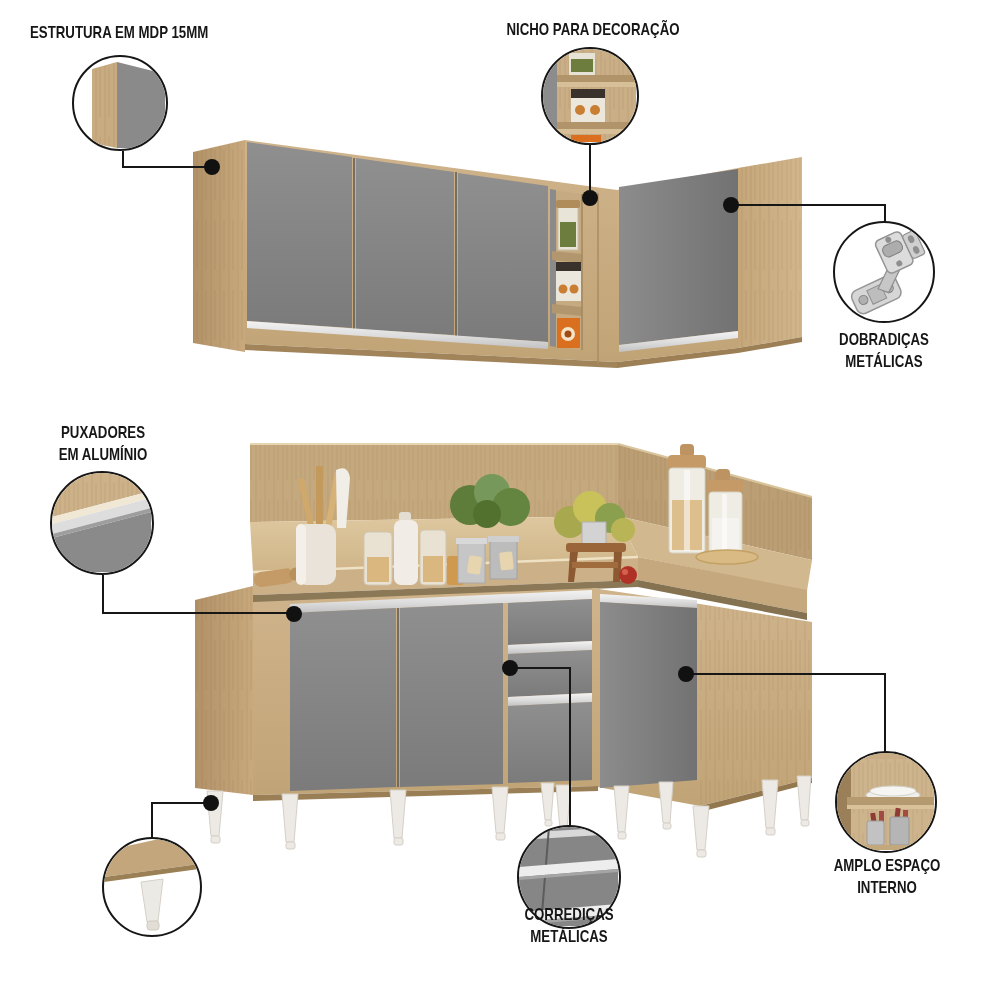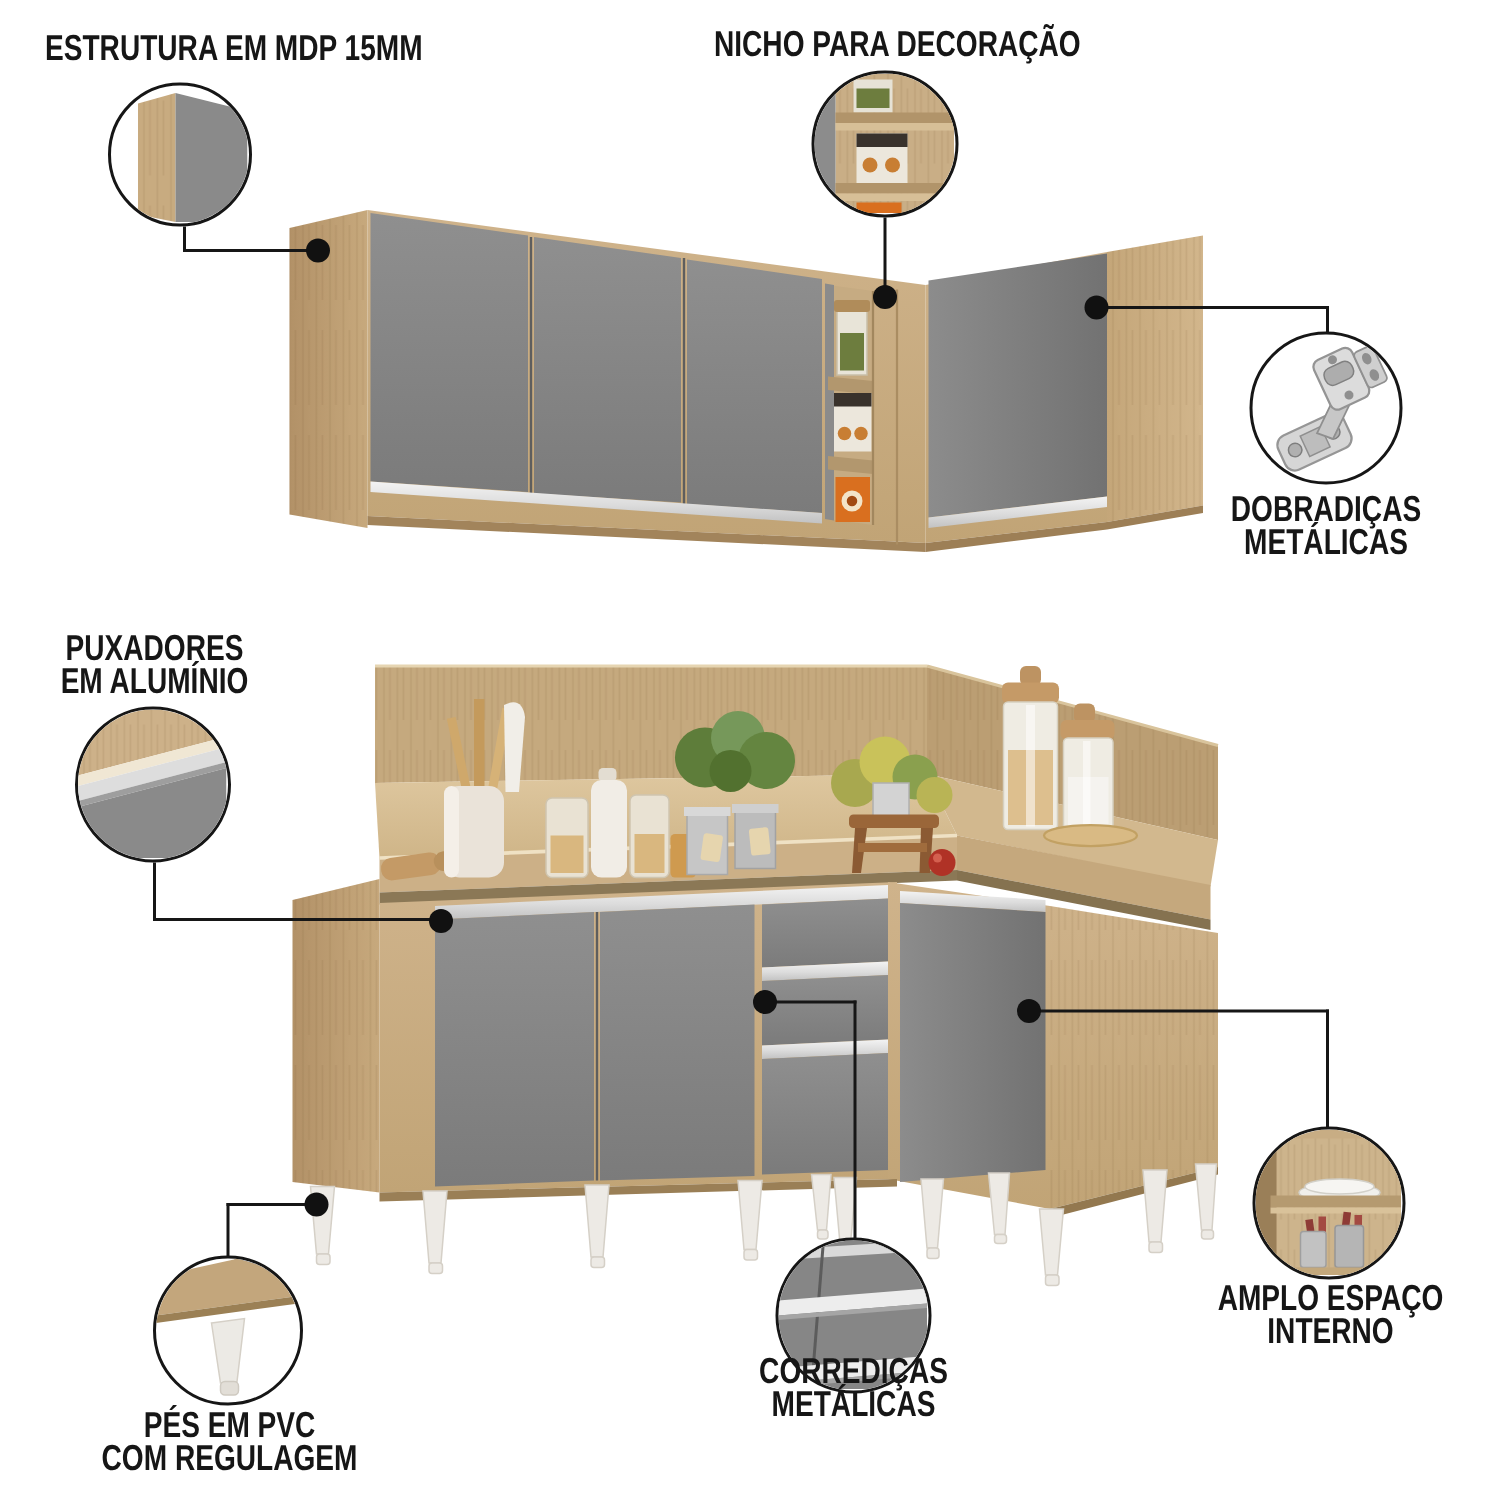--- a/index.html
+++ b/index.html
@@ -1,19 +1,19 @@
 <!DOCTYPE html>
 <html><head>
 <meta charset="utf-8">
 <style>
   html,body{margin:0;padding:0;background:#fff;}
   .canvas{position:relative;width:1000px;height:1000px;background:#ffffff;overflow:hidden;
           font-family:"Liberation Sans",sans-serif;}
   .scene{position:absolute;left:0;top:0;}
-  .label{position:absolute;color:#161616;font-weight:700;font-size:24px;line-height:21.5px;
+  .label{position:absolute;color:#161616;font-weight:700;font-size:17px;line-height:21.5px;
          white-space:nowrap;}
   .cond{transform:scaleX(0.78);display:block;}
   .label.center{text-align:center;width:300px;}
   .label.center .cond{transform-origin:50% 0;}
   .label.left .cond{transform-origin:0 0;}
   .cline{position:absolute;background:#161616;}
   .dot{position:absolute;width:16px;height:16px;border-radius:50%;background:#111;}
   .callout-circle{position:absolute;border:2.5px solid #161616;border-radius:50%;
                   background:#fff;overflow:hidden;box-sizing:border-box;}
   .callout-circle svg{display:block;}
@@ -391,24 +391,20 @@
   <div class="label center" style="left:734px;top:329px">
     <span class="cond">DOBRADIÇAS</span>
     <span class="cond">METÁLICAS</span>
   </div>
 
   <div class="label center" style="left:-47px;top:422px">
     <span class="cond">PUXADORES</span>
     <span class="cond">EM ALUMÍNIO</span>
   </div>
 
-  <div class="label center" style="left:3px;top:940px">
-    <span class="cond">PÉS EM PVC</span>
-    <span class="cond">COM REGULAGEM</span>
-  </div>
 
   <div class="label center" style="left:419px;top:904px">
     <span class="cond">CORREDIÇAS</span>
     <span class="cond">METÁLICAS</span>
   </div>
 
   <div class="label center" style="left:737px;top:855px">
     <span class="cond">AMPLO ESPAÇO</span>
     <span class="cond">INTERNO</span>
   </div>

